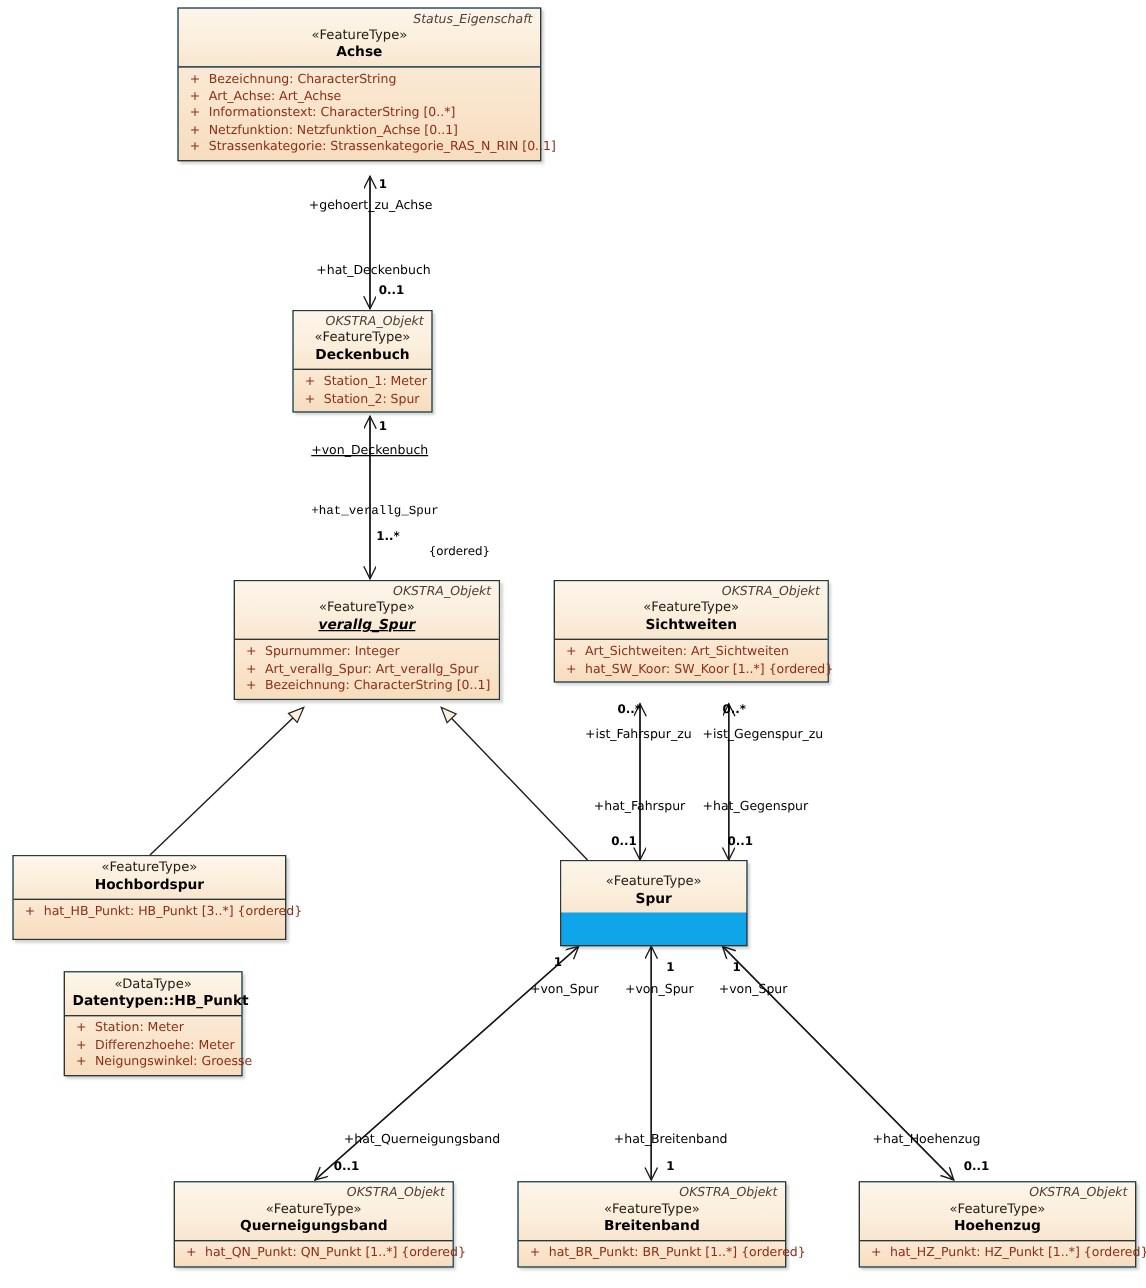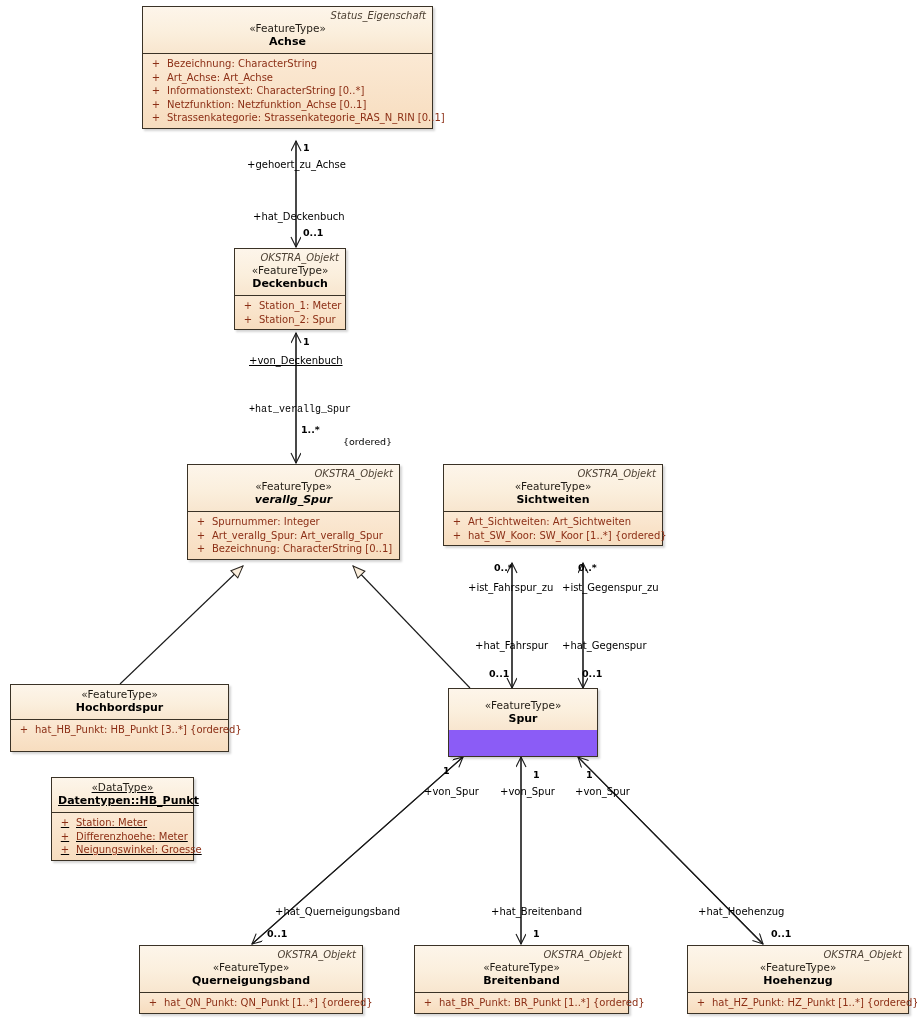--- a/index.html
+++ b/index.html
@@ -15,21 +15,21 @@
     width: 917px;
     height: 1030px;
     background: #ffffff;
     overflow: hidden;
   }
   
   .uml-class {
     position: absolute;
     border: 1px solid #3a3226;
     box-sizing: border-box;
-    background: #8b5cf6;
+    background: #0ea5e9;
     box-shadow: 2px 2px 2px rgba(0,0,0,0.17);
   }
   .uml-head {
     position: relative;
     background: linear-gradient(to bottom, #fdf5ea 0%, #fbefdd 55%, #f8e6cf 100%);
     padding: 3px 6px 5px 6px;
     text-align: center;
   }
   .uml-head.has-attrs {
     border-bottom: 1px solid #3a3226;
@@ -50,20 +50,21 @@
   }
   .uml-name {
     font-size: 11px;
     font-weight: bold;
     color: #000000;
     line-height: 13px;
     white-space: nowrap;
   }
   .uml-name.abstract {
     font-style: italic;
+    text-decoration: underline;
   }
   .uml-attrs {
     background: linear-gradient(to bottom, #fbe9d4 0%, #f7ddbf 100%);
     padding: 3px 2px 3px 2px;
   }
   .attr-row {
     font-size: 10px;
     color: #8c2f16;
     line-height: 13.5px;
     white-space: nowrap;
@@ -247,21 +248,21 @@
       <div class="uml-name">Hochbordspur</div>
     </div>
     <div class="uml-attrs" style="padding-bottom:14px;">
       <div class="attr-row">
         <span class="attr-vis">+</span>
         <span class="attr-text">hat_HB_Punkt: HB_Punkt [3..*] {ordered}</span>
       </div>
     </div>
   </div>
 
-  <div class="uml-class" style="left:51px; top:777px; width:143px;text-decoration:underline;">
+  <div class="uml-class" style="left:51px; top:777px; width:143px;">
     <div class="uml-head has-attrs">
       <div class="uml-stereo">«DataType»</div>
       <div class="uml-name">Datentypen::HB_Punkt</div>
     </div>
     <div class="uml-attrs">
       <div class="attr-row">
         <span class="attr-vis">+</span>
         <span class="attr-text">Station: Meter</span>
       </div>
       <div class="attr-row">

